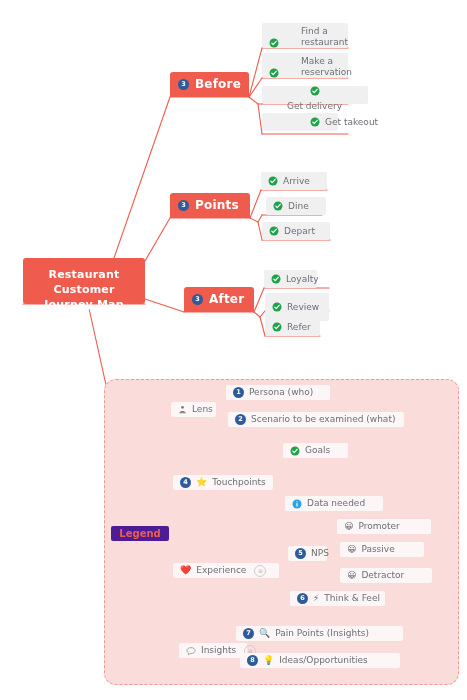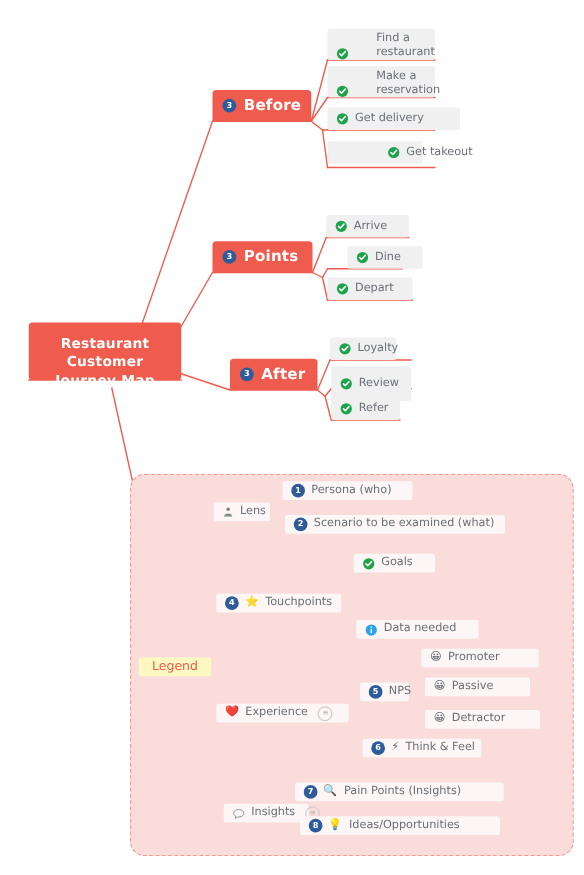--- a/index.html
+++ b/index.html
@@ -90,23 +90,23 @@
     background: #FCF6F6;
   }
   .leaf-node.two-line {
     line-height: 1.22;
     align-items: flex-end;
     gap: 22px;
   }
 
   
   .legend-label {
-    background: #fef9c3;
+    background: #4c1d95;
     color: #EF5B4C;
-    font-weight: normal;
+    font-weight: bold;
     font-size: 10px;
     border-radius: 2px;
     padding: 0 8px;
     justify-content: center;
   }
 
   
   .badge {
     display: inline-flex;
     align-items: center;
@@ -280,21 +280,21 @@
       <svg width="10" height="10" viewBox="0 0 20 20">
           <circle cx="10" cy="10" r="9" fill="#1EA34A"></circle>
           <path d="M5.6 10.2 l2.8 3 l6-6.6" fill="none" stroke="#fff" stroke-width="2.4" stroke-linecap="round" stroke-linejoin="round"></path>
         </svg>
     </span>
     <span class="lbl">
       <span>Make a</span><br><span>reservation</span>
     </span>
   </div>
 
-  <div class="node leaf-node" style="left:262px; top:86px; width:106px; height:18px;">
+  <div class="node leaf-node" style="left:262px; top:86px; width:106px; height:18px;flex-direction:column;">
     <span class="ico">
       <svg width="10" height="10" viewBox="0 0 20 20">
           <circle cx="10" cy="10" r="9" fill="#1EA34A"></circle>
           <path d="M5.6 10.2 l2.8 3 l6-6.6" fill="none" stroke="#fff" stroke-width="2.4" stroke-linecap="round" stroke-linejoin="round"></path>
         </svg>
     </span>
     <span class="lbl">Get delivery</span>
   </div>
 
   <div class="node leaf-node" style="left:262px; top:113px; width:76px; height:18px;padding-left:48px;">
@@ -315,21 +315,21 @@
   <div class="node leaf-node" style="left:261px; top:172px; width:66px; height:18px;">
     <span class="ico">
       <svg width="10" height="10" viewBox="0 0 20 20">
           <circle cx="10" cy="10" r="9" fill="#1EA34A"></circle>
           <path d="M5.6 10.2 l2.8 3 l6-6.6" fill="none" stroke="#fff" stroke-width="2.4" stroke-linecap="round" stroke-linejoin="round"></path>
         </svg>
     </span>
     <span class="lbl">Arrive</span>
   </div>
 
-  <div class="node leaf-node" style="left:278px; top:197px; width:60px; height:18px;">
+  <div class="node leaf-node" style="left:266px; top:197px; width:60px; height:18px;">
     <span class="ico">
       <svg width="10" height="10" viewBox="0 0 20 20">
           <circle cx="10" cy="10" r="9" fill="#1EA34A"></circle>
           <path d="M5.6 10.2 l2.8 3 l6-6.6" fill="none" stroke="#fff" stroke-width="2.4" stroke-linecap="round" stroke-linejoin="round"></path>
         </svg>
     </span>
     <span class="lbl">Dine</span>
   </div>
 
   <div class="node leaf-node" style="left:262px; top:222px; width:68px; height:18px;">

